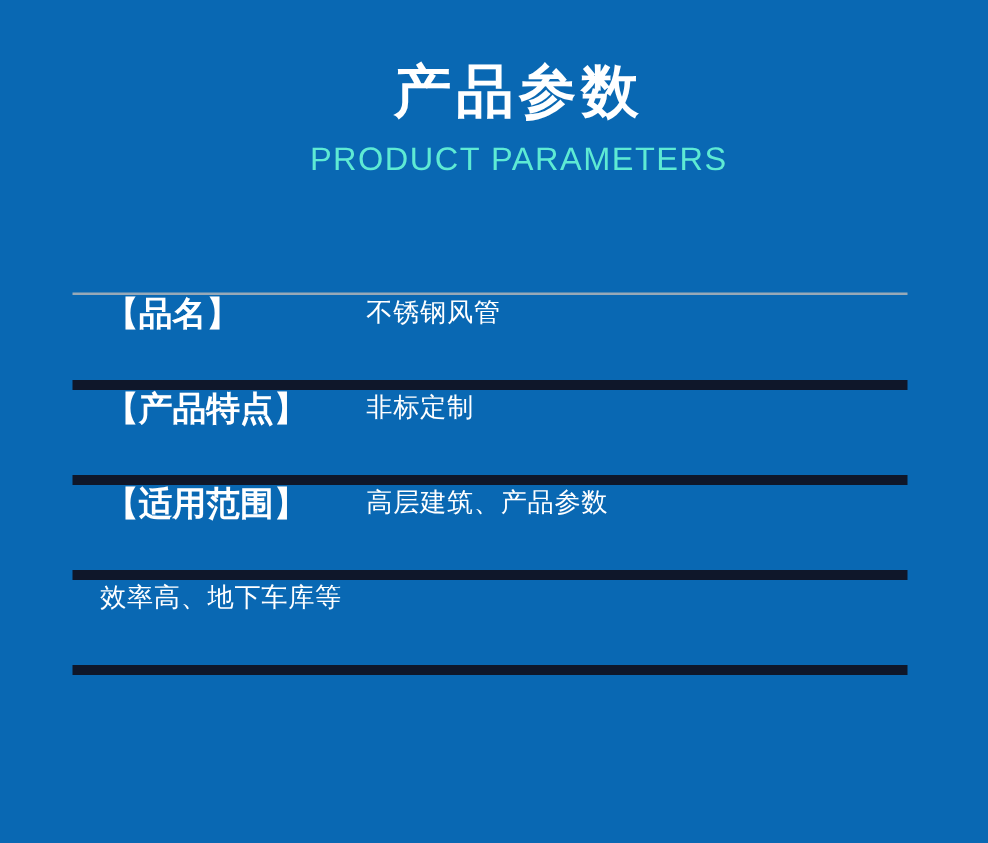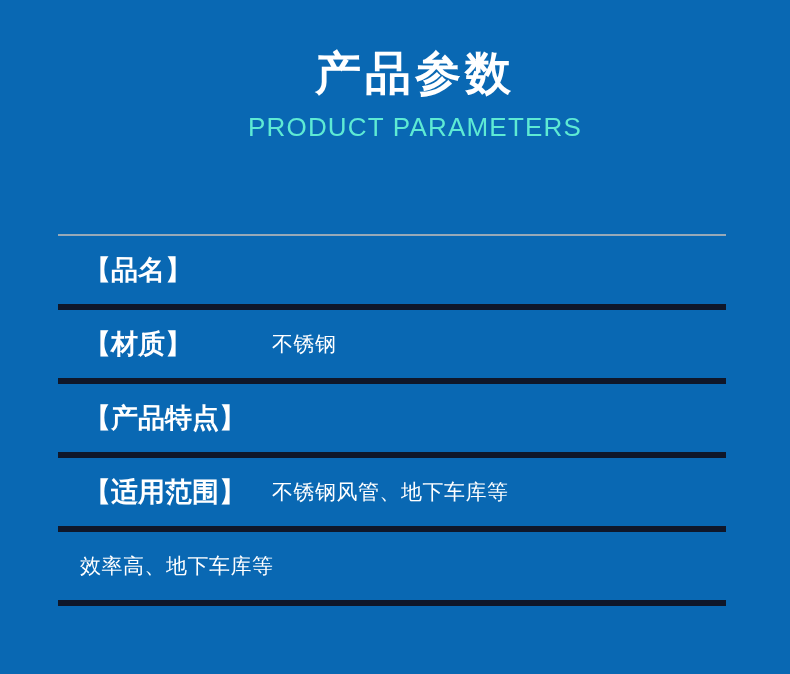--- a/index.html
+++ b/index.html
@@ -55,23 +55,23 @@
   
   .spec-table {
     position: absolute;
     left: 58px;
     top: 234px;
     width: 668px;
     border-top: 2px solid #97a9b8;
   }
   .spec-row {
     display: flex;
-    align-items: center;
     height: 68px;
-    border-bottom: 6px solid #0f172a;
+    border-bottom: 8px solid #0f172a;
+    gap: 21px;
   }
   .spec-label {
     width: 192px;
     flex: 0 0 192px;
     padding-left: 26px;
     box-sizing: border-box;
     font-size: 27px;
     line-height: 32px;
     font-weight: 700;
     color: #ffffff;
@@ -99,34 +99,32 @@
 
   <div class="header">
     <h1 class="title-cn">产品参数</h1>
     <p class="title-en">PRODUCT PARAMETERS</p>
   </div>
 
   <div class="spec-table">
 
     <div class="spec-row">
       <div class="spec-label">【品名】</div>
+      <div class="spec-value">不锈钢风管</div>
     </div>
 
-    <div class="spec-row">
-      <div class="spec-label">【材质】</div>
-      <div class="spec-value">不锈钢</div>
-    </div>
 
     <div class="spec-row">
       <div class="spec-label">【产品特点】</div>
+      <div class="spec-value">非标定制</div>
     </div>
 
     <div class="spec-row">
       <div class="spec-label">【适用范围】</div>
-      <div class="spec-value">不锈钢风管、地下车库等</div>
+      <div class="spec-value">高层建筑、产品参数</div>
     </div>
 
     <div class="spec-row">
       <div class="spec-value">效率高、地下车库等</div>
     </div>
 
   </div>
 
 </div>
 

